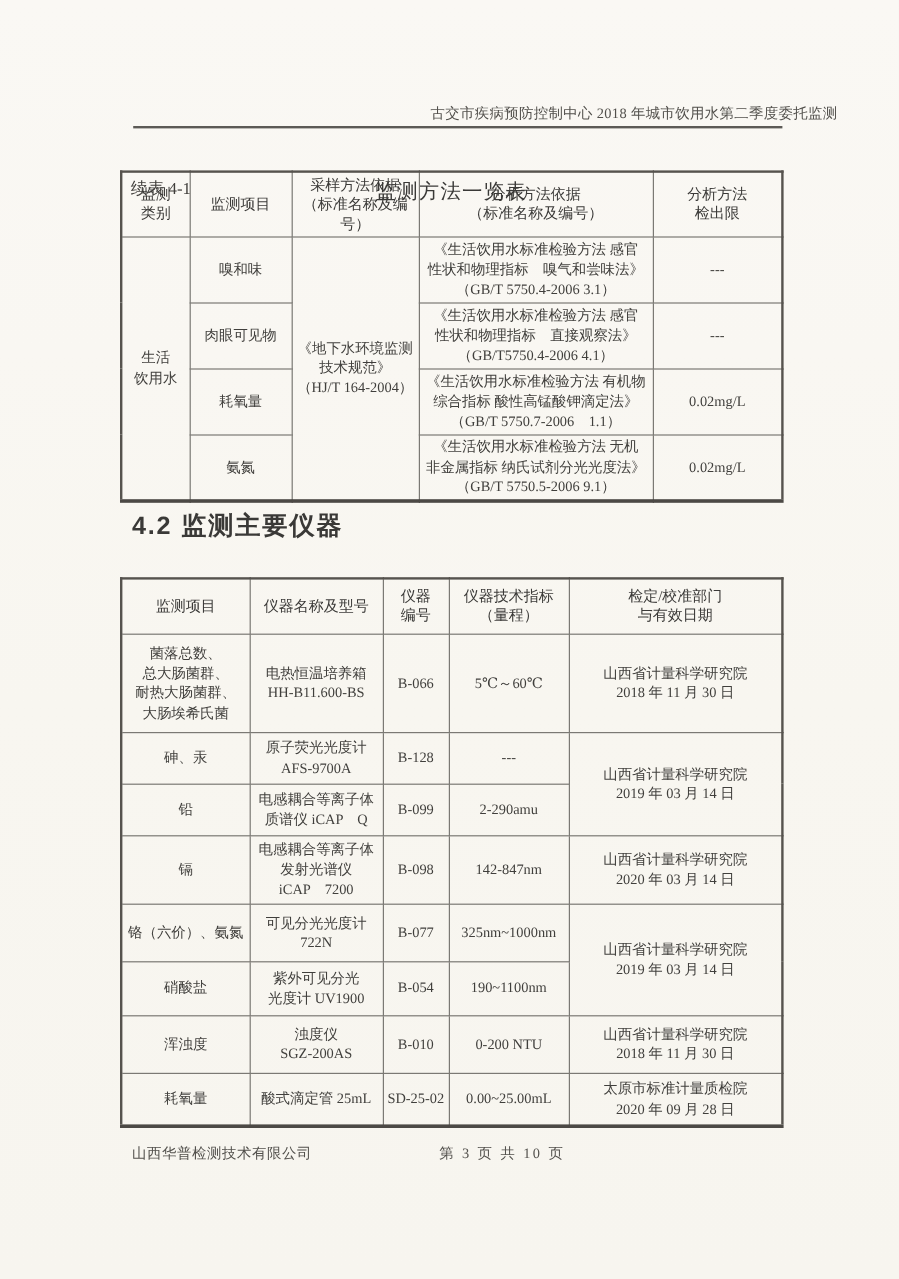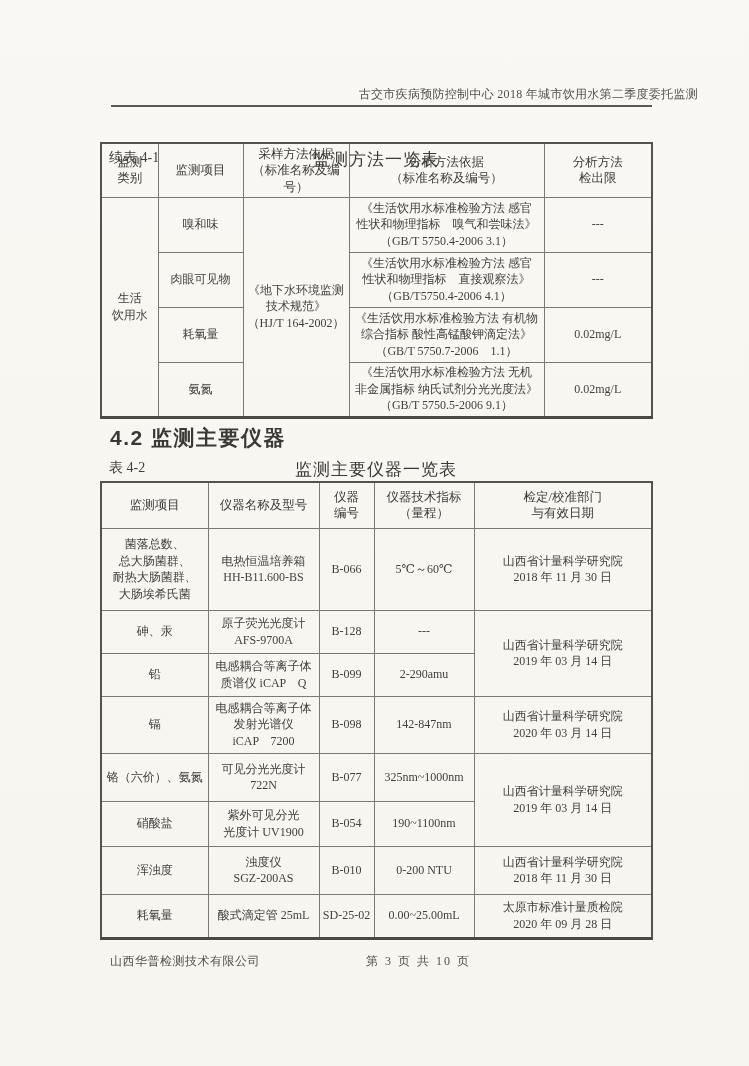--- a/index.html
+++ b/index.html
@@ -120,21 +120,21 @@
 （标准名称及编号）</th>
         <th>分析方法
 检出限</th>
       </tr>
       <tr class="r">
         <td rowspan="4">生活
 饮用水</td>
         <td>嗅和味</td>
         <td rowspan="4">《地下水环境监测
 技术规范》
-（HJ/T 164-2002）</td>
+（HJ/T 164-2004）</td>
         <td>《生活饮用水标准检验方法 感官
 性状和物理指标　嗅气和尝味法》
 （GB/T 5750.4-2006 3.1）</td>
         <td>---</td>
       </tr>
       <tr class="r">
         <td>肉眼可见物</td>
         <td>《生活饮用水标准检验方法 感官
 性状和物理指标　直接观察法》
 （GB/T5750.4-2006 4.1）</td>
@@ -152,24 +152,20 @@
         <td>《生活饮用水标准检验方法 无机
 非金属指标 纳氏试剂分光光度法》
 （GB/T 5750.5-2006 9.1）</td>
         <td>0.02mg/L</td>
       </tr>
     </tbody>
   </table>
 
   <h2 class="section-heading">4.2 监测主要仪器</h2>
 
-  <div class="caption caption2">
-    <span class="cap-label">表 4-2</span>
-    <span class="cap-title">监测主要仪器一览表</span>
-  </div>
 
   <table class="t2">
     <colgroup>
       <col style="width:107px">
         <col style="width:111px">
         <col style="width:55px">
         <col style="width:100px">
         <col style="width:178px">
     </colgroup>
     <tbody>

